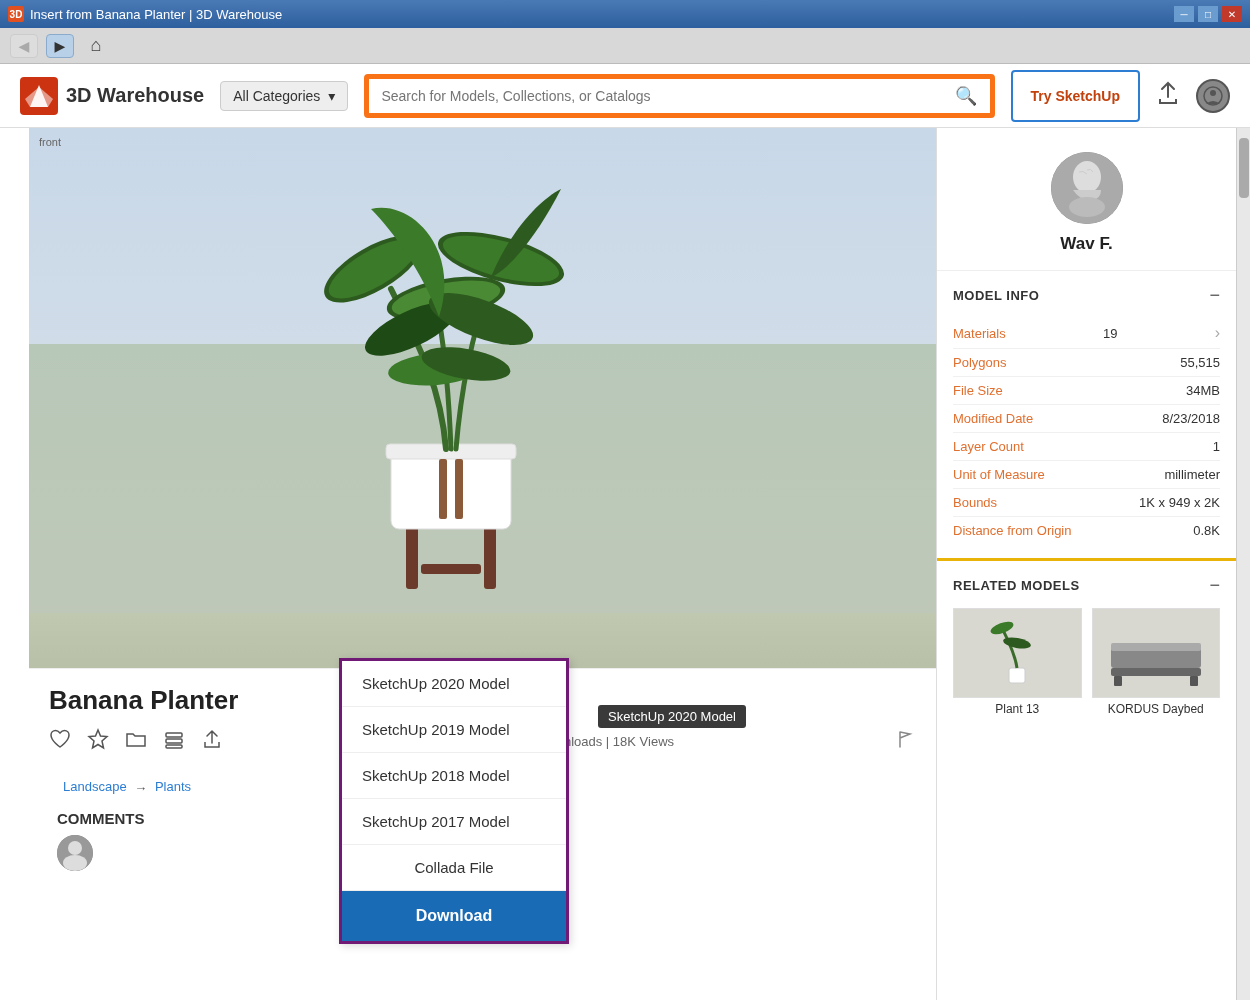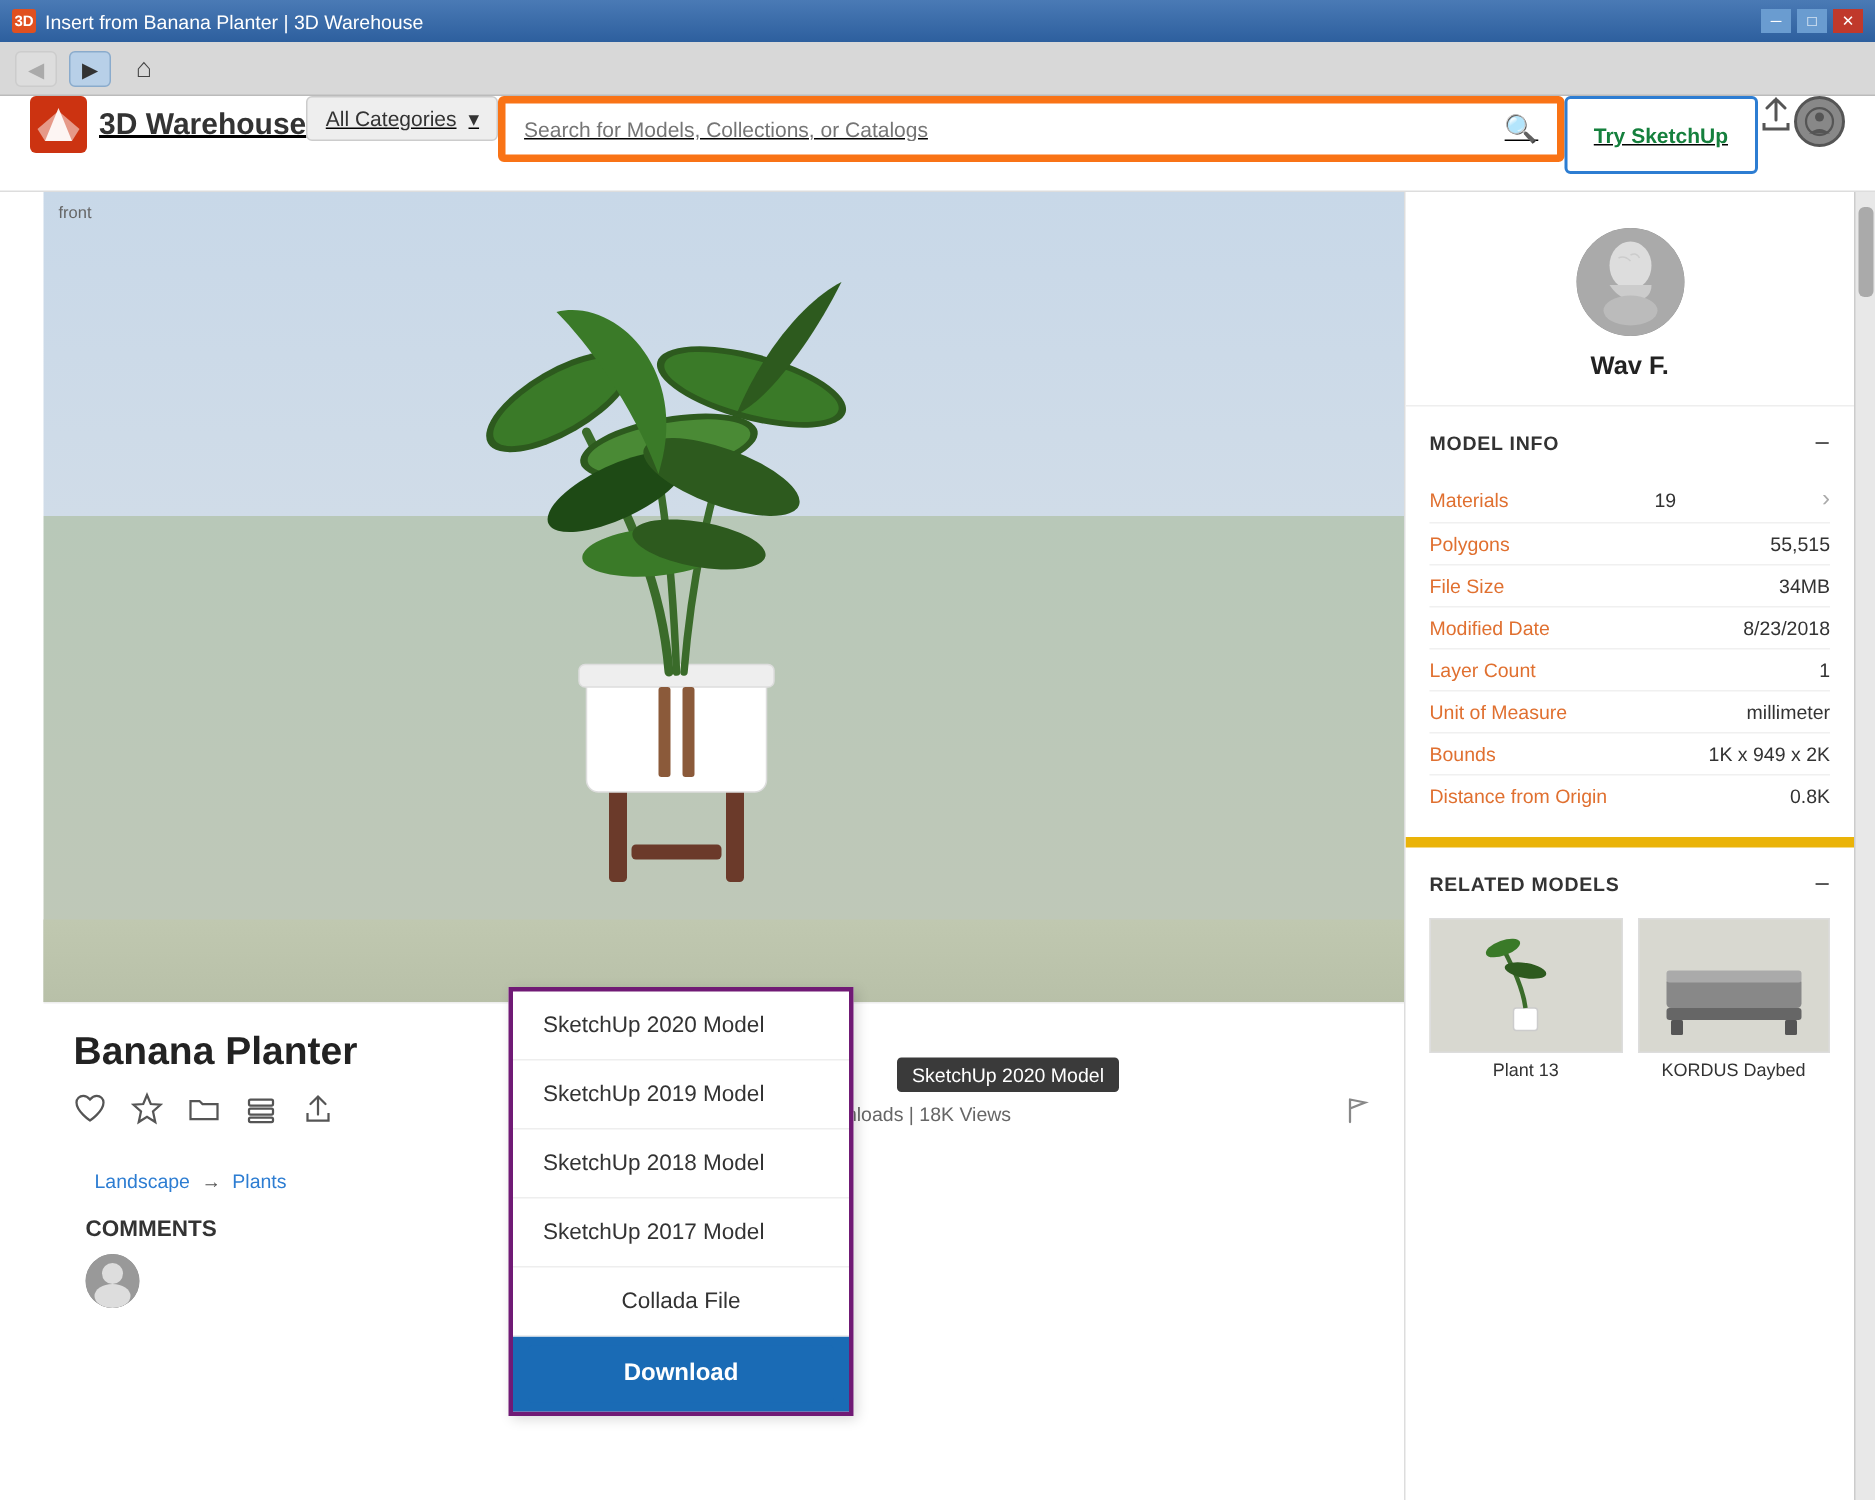--- a/index.html
+++ b/index.html
@@ -46,24 +46,24 @@
       width: 28px; height: 24px;
       background: none; border: none;
       cursor: pointer; font-size: 18px; color: #444;
     }
 
     
     .main-header {
       background: white;
       height: 64px;
       display: flex;
-      align-items: flex-start;
+      align-items: center;
       padding: 0 20px;
       border-bottom: 1px solid #ddd;
-      text-decoration: underline;
+      gap: 16px;
     }
     .logo-area { display: flex; align-items: center; gap: 8px; }
     .logo-text { font-size: 20px; font-weight: bold; color: #333; }
     .category-select {
       background: #eee;
       border: 1px solid #ccc;
       border-radius: 4px;
       padding: 6px 12px;
       font-size: 14px;
       color: #333;
@@ -82,21 +82,21 @@
     .search-input {
       flex: 1;
       border: none;
       outline: none;
       font-size: 14px;
       color: #999;
     }
     .search-icon { font-size: 18px; color: #555; cursor: pointer; }
     .try-btn {
       border: 2px solid #2d7dd2;
-      color: #15803d;
+      color: #c2410c;
       background: white;
       padding: 16px 18px;
       border-radius: 4px;
       font-size: 14px;
       font-weight: bold;
       cursor: pointer;
     }
     .upload-btn {
       background: none; border: none;
       font-size: 22px; color: #555; cursor: pointer;
@@ -219,21 +219,21 @@
     }
     .author-name {
       font-size: 17px;
       font-weight: bold;
       color: #222;
     }
 
     
     .model-info-section {
       padding: 14px 16px;
-      border-bottom: 7px solid #eab308;
+      border-bottom: 3px solid #eab308;
     }
     .section-header {
       display: flex;
       justify-content: space-between;
       align-items: center;
       margin-bottom: 12px;
     }
     .section-title {
       font-size: 13px;
       font-weight: bold;

